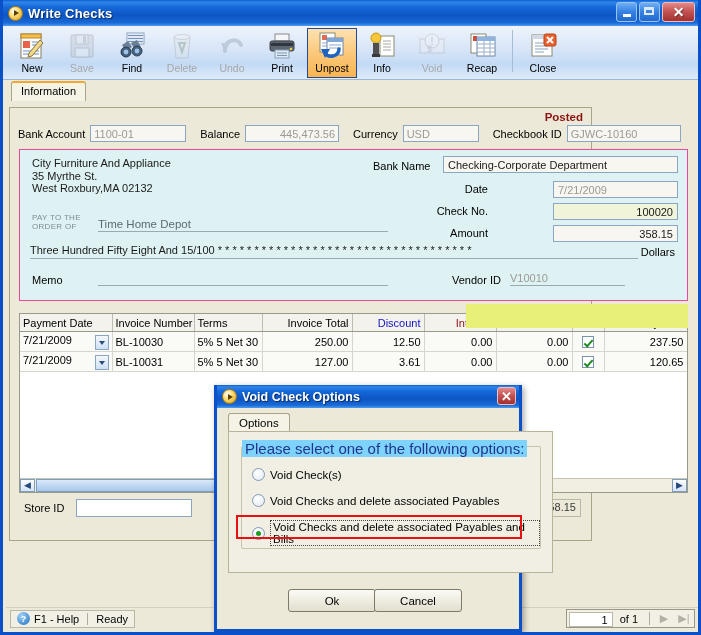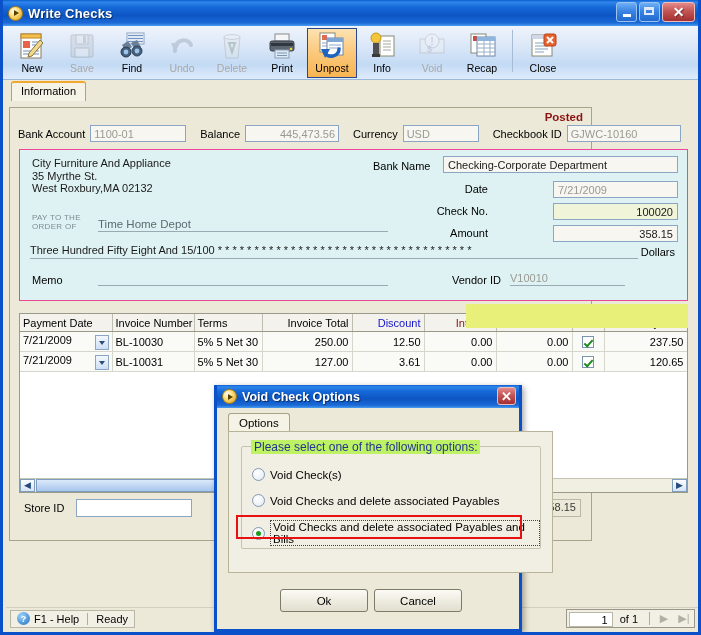--- a/index.html
+++ b/index.html
@@ -453,24 +453,24 @@
     background: #f1efe3;
   }
   #dlg-group {
     position: absolute; left: 12px; top: 14px;
     width: 300px; height: 103px;
     box-sizing: border-box;
     border: 1px solid #c7c3ac;
     border-radius: 2px;
   }
   #dlg-group-legend {
-    position: absolute; left: 9px; top: -7px;
-    background: #bef264;
+    position: absolute; left: 0; top: -7px;
+    background: #7dd3fc;
     padding: 0 3px;
-    color: #20368e; font-size: 12px;
+    color: #20368e; font-size: 15px;
   }
   .radio-row {
     position: absolute; left: 10px;
     display: flex; align-items: center;
     font-size: 11.5px;
   }
   .radio {
     width: 13px; height: 13px; border-radius: 50%;
     border: 1px solid #8399b3;
     background: radial-gradient(circle at 38% 32%, #ffffff 0%, #eef3f9 58%, #dbe4ef 100%);
@@ -498,21 +498,21 @@
   .dlg-btn {
     position: absolute; top: 204px;
     width: 88px; height: 23px;
     box-sizing: border-box;
     border: 1px solid #7d7a68;
     border-radius: 3px;
     background: linear-gradient(to bottom, #fbfaf5 0%, #efedE1 48%, #e2dfd0 100%);
     font-size: 11.5px;
     display: flex; align-items: center; justify-content: center;
   }
-  #dlg-ok { left: 63px; }
+  #dlg-ok { left: 71px; }
   #dlg-cancel { left: 157px; }
 </style>
 </head>
 <body>
 
 <div id="app-window">
 
   <div id="titlebar">
     <span class="title-icon"></span>
     <span id="title-text">Write Checks</span>
@@ -574,36 +574,36 @@
           <circle cx="9" cy="21" r="2.4" fill="#9fc4e6"></circle>
           <circle cx="20" cy="20" r="2.4" fill="#9fc4e6"></circle>
         </svg>
       </span>
       <span class="tbar-label">Find</span>
     </div>
 
     <div class="tbar-item disabled">
       <span class="ticon">
         <svg width="30" height="30" viewBox="0 0 30 30">
-          <path d="M8 20 C6 10 20 5 24 14" fill="none" stroke="#6f9fd8" stroke-width="4" stroke-linecap="round"></path>
-          <path d="M4 12 L13 12 L8 21 Z" fill="#6f9fd8"></path>
-        </svg>
-      </span>
-      <span class="tbar-label">Undo</span>
-    </div>
-
-    <div class="tbar-item disabled">
-      <span class="ticon">
-        <svg width="30" height="30" viewBox="0 0 30 30">
           <path d="M7 6 L23 6 L21 27 L9 27 Z" fill="#d9e6ef" stroke="#8fa6b8"></path>
           <ellipse cx="15" cy="6" rx="8" ry="2.4" fill="#e8f1f7" stroke="#8fa6b8"></ellipse>
           <path d="M12 12 L18 12 L15 21 Z" fill="none" stroke="#4da04d" stroke-width="2"></path>
         </svg>
       </span>
       <span class="tbar-label">Delete</span>
+    </div>
+
+    <div class="tbar-item disabled">
+      <span class="ticon">
+        <svg width="30" height="30" viewBox="0 0 30 30">
+          <path d="M8 20 C6 10 20 5 24 14" fill="none" stroke="#6f9fd8" stroke-width="4" stroke-linecap="round"></path>
+          <path d="M4 12 L13 12 L8 21 Z" fill="#6f9fd8"></path>
+        </svg>
+      </span>
+      <span class="tbar-label">Undo</span>
     </div>
 
     <div class="tbar-item">
       <span class="ticon">
         <svg width="30" height="30" viewBox="0 0 30 30">
           <rect x="8" y="3" width="14" height="7" fill="#f4f6f8" stroke="#8a8a8a"></rect>
           <rect x="3" y="10" width="24" height="10" rx="2" fill="#5d6570" stroke="#3d434b"></rect>
           <rect x="4" y="12" width="22" height="3" fill="#30363d"></rect>
           <circle cx="24" cy="18" r="1.3" fill="#e8d24a"></circle>
           <rect x="8" y="19" width="14" height="8" fill="#dbeaf6" stroke="#8a9fb3"></rect>

